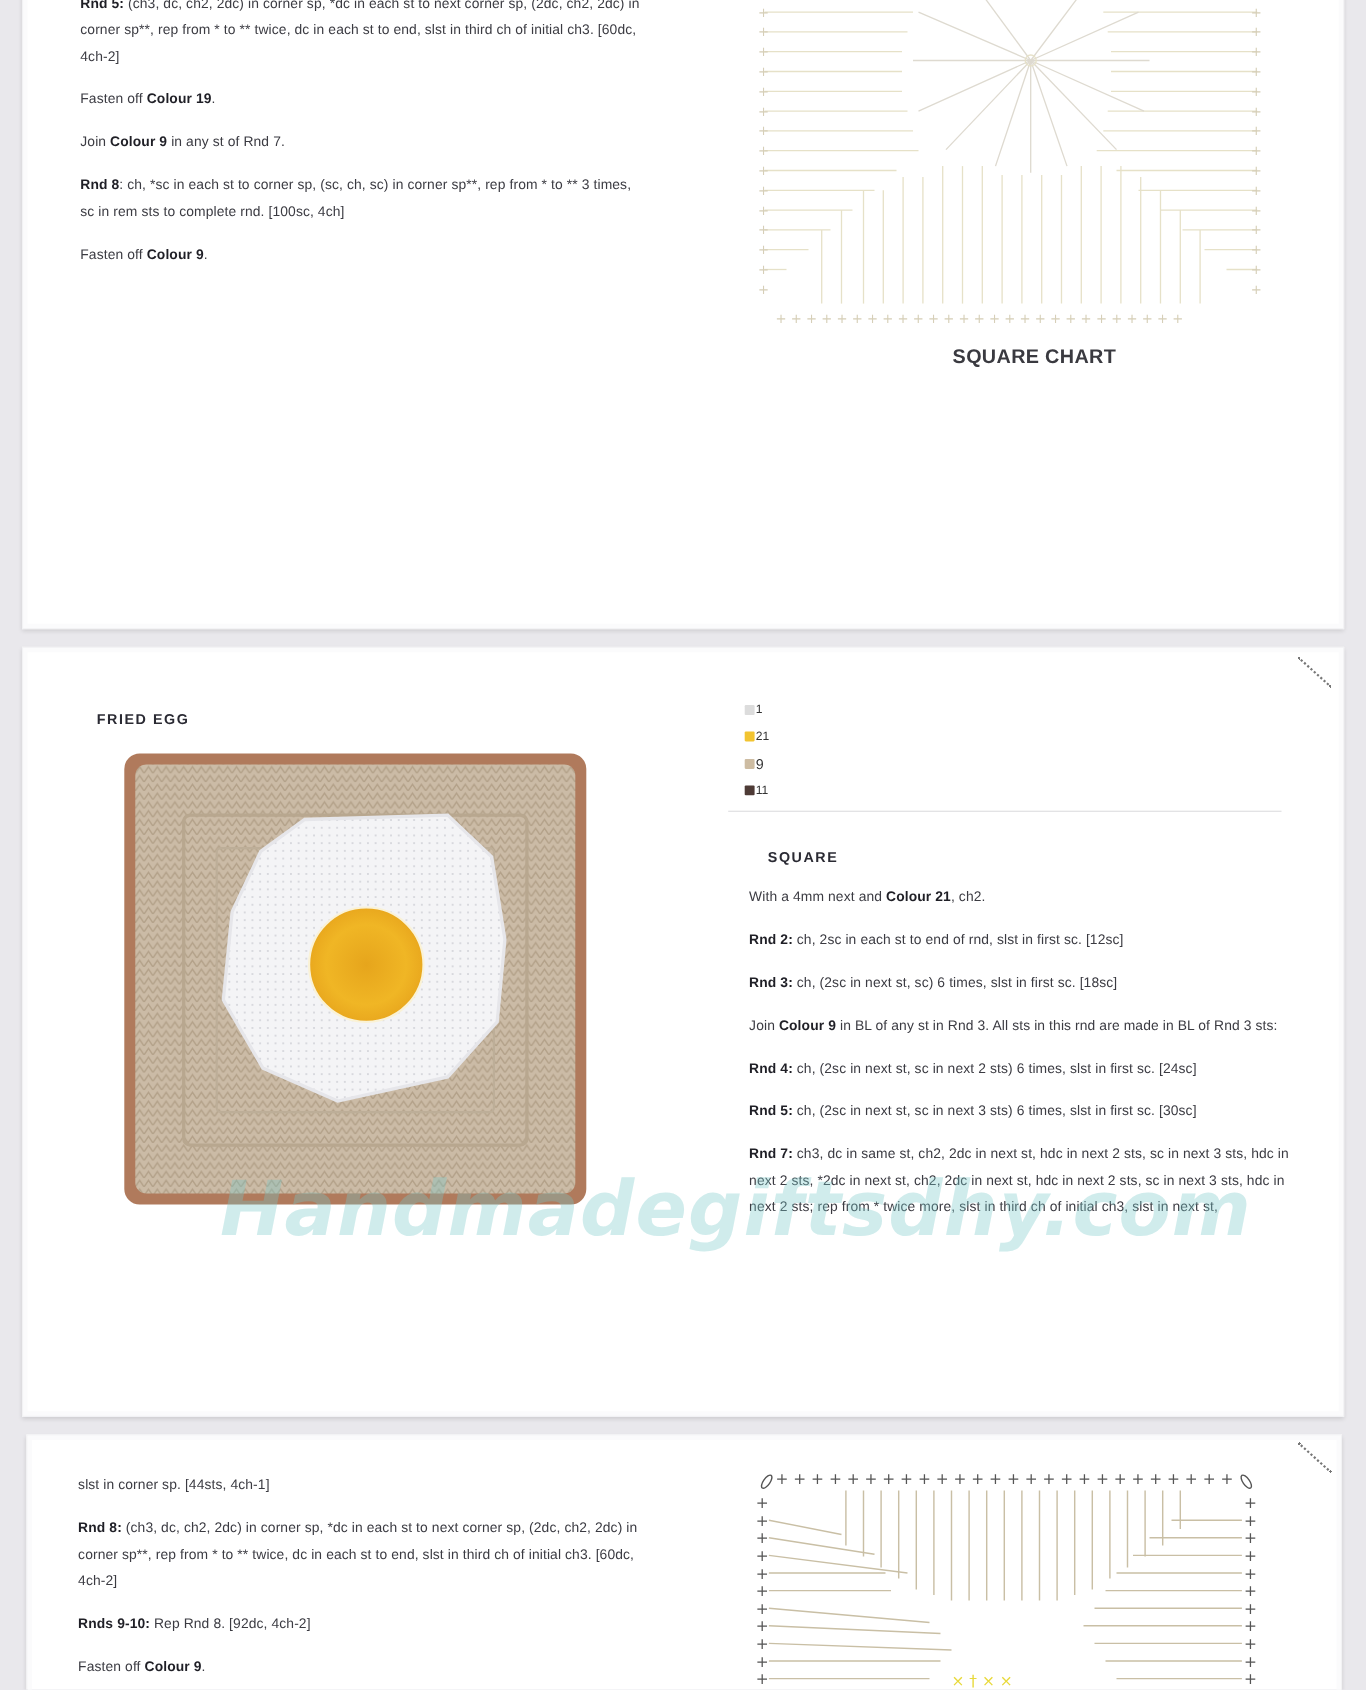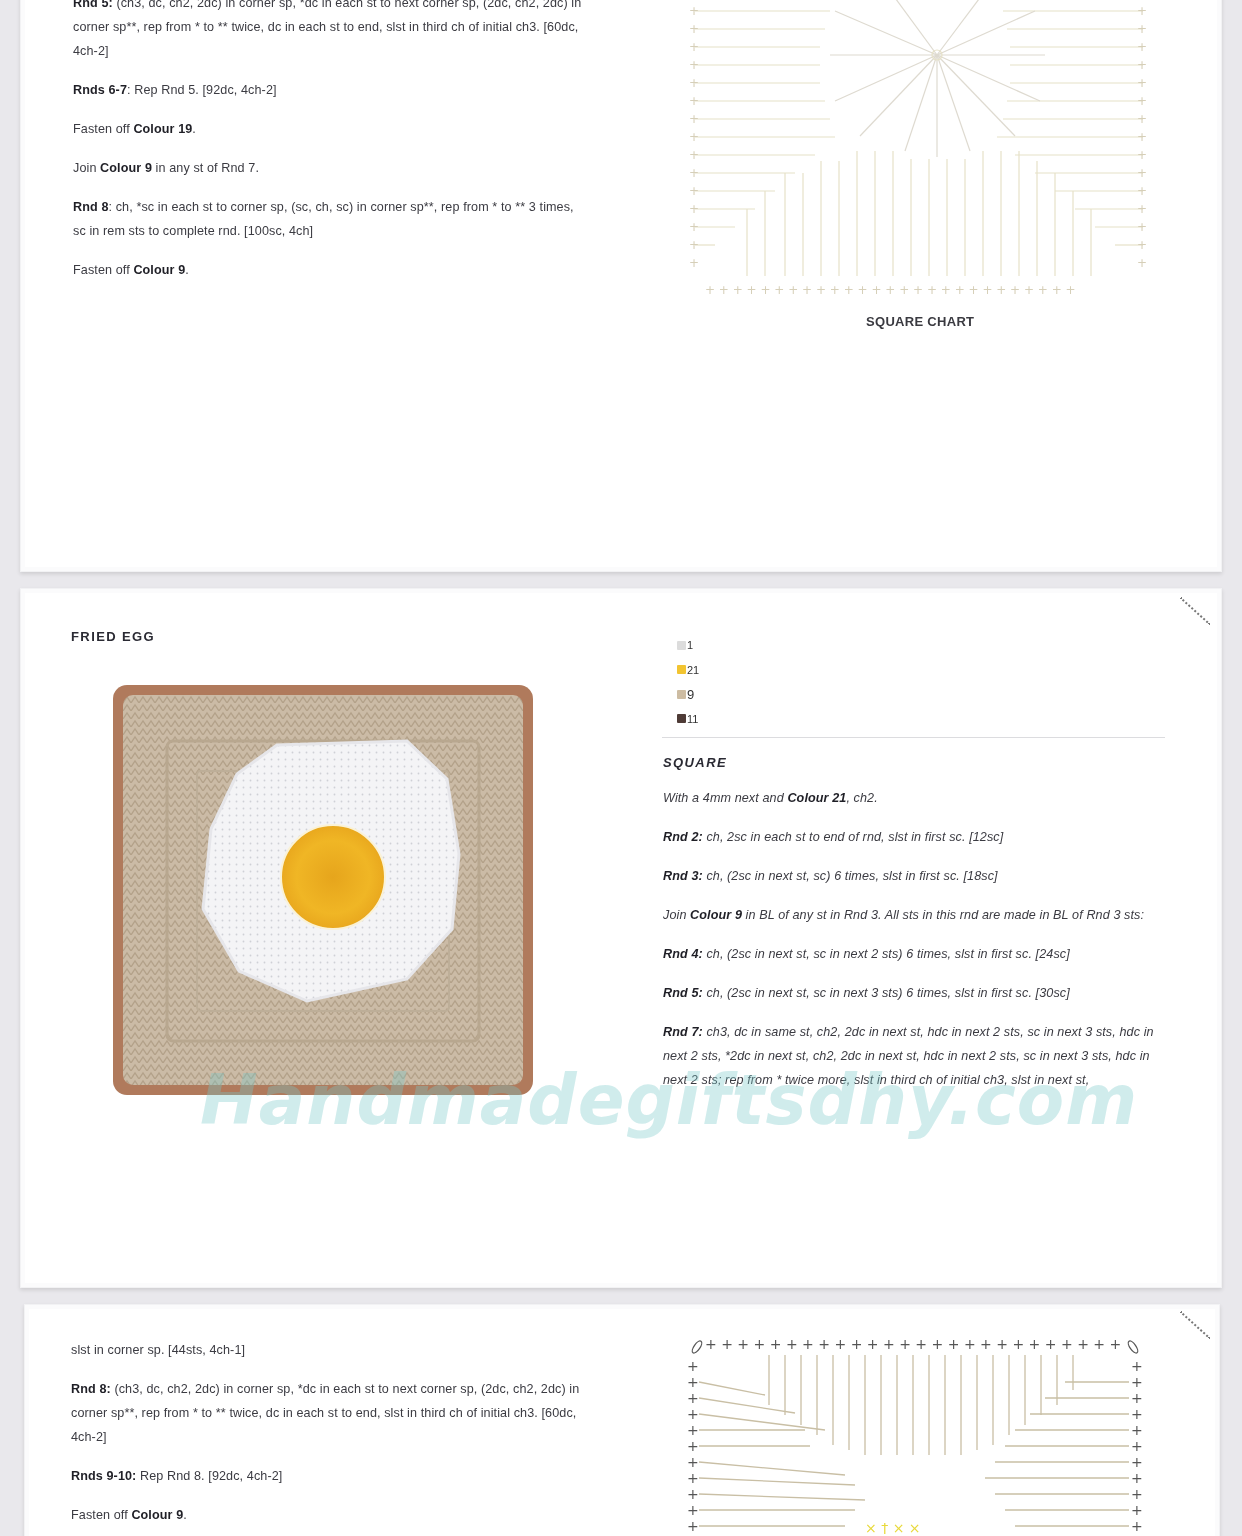--- a/index.html
+++ b/index.html
@@ -14,24 +14,24 @@
     border:1px solid #f2f2f4;
     box-shadow:0 2px 4px rgba(0,0,0,0.12), inset 0 0 0 4px #fbfbfc;
   }
   #page1 { left:20px; top:-10px; width:1200px; height:580px; }
   #page2 { left:20px; top:588px; width:1200px; height:698px; }
   #page3 { left:24px; top:1304px; width:1194px; height:260px; }
 
   .col { position:absolute; }
   .p { font-size:12.6px; line-height:24px; margin:0 0 15px 0; color:#3b3b42; letter-spacing:0.1px; }
   .p b { color:#1f1f26; font-weight:bold; }
-  .h { font-size:13px; font-weight:bold; letter-spacing:1.4px; color:#2a2a33; margin:0; }
+  .h { font-size:13px; font-weight:bold; letter-spacing:1.4px; color:#2a2a33; margin:17px; }
 
   .chart-caption {
-    position:absolute; font-size:13px; font-weight:bold; color:#3a3a40; letter-spacing:0.3px;
+    position:absolute; font-size:18px; font-weight:bold; color:#3a3a40; letter-spacing:0.3px;
   }
   .corner-mark {
     position:absolute; width:40px; height:2px; border-top:2px dotted #777;
     transform:rotate(42deg); transform-origin:left top;
   }
   .legend { position:absolute; left:656px; top:44px; }
   .legend-item { display:flex; align-items:center; height:24.5px; font-size:11px; color:#333; }
   .swatch { width:9px; height:9px; margin-right:1px; border-radius:1px; }
   .rule { position:absolute; left:641px; top:148px; width:503px; height:1px; background:#dcdcdf; }
 
@@ -41,21 +41,20 @@
     color:rgba(120,200,200,0.35); letter-spacing:1px; white-space:nowrap; pointer-events:none;
     font-family:"DejaVu Sans", sans-serif;
   }
 </style>
 </head>
 <body>
 
 <div class="page" id="page1">
   <div class="col" style="left:52px; top:0px; width:510px;">
     <p class="p"><b>Rnd 5:</b><span> (ch3, dc, ch2, 2dc) in corner sp, *dc in each st to next corner sp, (2dc, ch2, 2dc) in corner sp**, rep from * to ** twice, dc in each st to end, slst in third ch of initial ch3. [60dc, 4ch-2]</span></p>
-    <p class="p"><b>Rnds 6-7</b><span>: Rep Rnd 5. [92dc, 4ch-2]</span></p>
     <p class="p"><span>Fasten off </span><b>Colour 19</b><span>.</span></p>
     <p class="p"><span>Join </span><b>Colour 9</b><span> in any st of Rnd 7.</span></p>
     <p class="p"><b>Rnd 8</b><span>: ch, *sc in each st to corner sp, (sc, ch, sc) in corner sp**, rep from * to ** 3 times, sc in rem sts to complete rnd. [100sc, 4ch]</span></p>
     <p class="p"><span>Fasten off </span><b>Colour 9</b><span>.</span></p>
   </div>
 
   <svg style="position:absolute; left:664px; top:0px;" width="470" height="310" viewBox="0 0 470 310">
     <g stroke="#e6e1c8" stroke-width="1.2" fill="none">
 
       <g id="rowsL">
@@ -215,21 +214,21 @@
       <span style="font-size:13px">9</span>
     </div>
     <div class="legend-item">
       <span class="swatch" style="background:#4e3b36"></span>
       <span>11</span>
     </div>
   </div>
 
   <div class="rule"></div>
 
-  <div class="col" style="left:642px; top:166px; width:510px;font-style:italic;">
+  <div class="col" style="left:660px; top:166px; width:510px;">
     <div class="h" style="margin-bottom:16px;">SQUARE</div>
     <p class="p"><span>With a 4mm next and </span><b>Colour 21</b><span>, ch2.</span></p>
     <p class="p"><b>Rnd 2:</b><span> ch, 2sc in each st to end of rnd, slst in first sc. [12sc]</span></p>
     <p class="p"><b>Rnd 3:</b><span> ch, (2sc in next st, sc) 6 times, slst in first sc. [18sc]</span></p>
     <p class="p"><span>Join </span><b>Colour 9</b><span> in BL of any st in Rnd 3. All sts in this rnd are made in BL of Rnd 3 sts:</span></p>
     <p class="p"><b>Rnd 4:</b><span> ch, (2sc in next st, sc in next 2 sts) 6 times, slst in first sc. [24sc]</span></p>
     <p class="p"><b>Rnd 5:</b><span> ch, (2sc in next st, sc in next 3 sts) 6 times, slst in first sc. [30sc]</span></p>
     <p class="p"><b>Rnd 7:</b><span> ch3, dc in same st, ch2, 2dc in next st, hdc in next 2 sts, sc in next 3 sts, hdc in next 2 sts, *2dc in next st, ch2, 2dc in next st, hdc in next 2 sts, sc in next 3 sts, hdc in next 2 sts; rep from * twice more, slst in third ch of initial ch3, slst in next st,</span></p>
   </div>
 </div>

